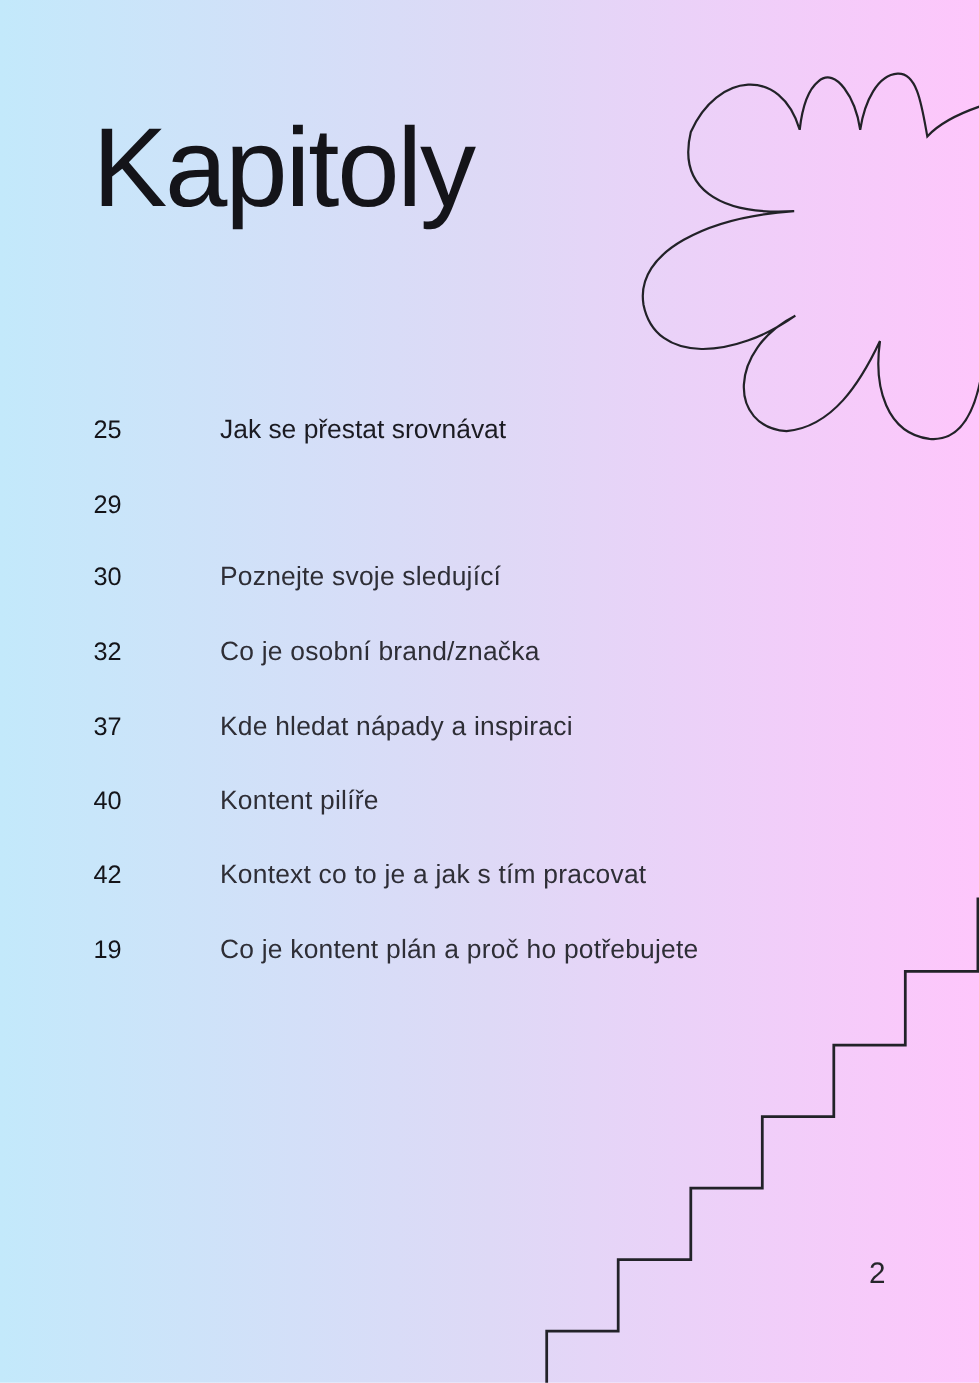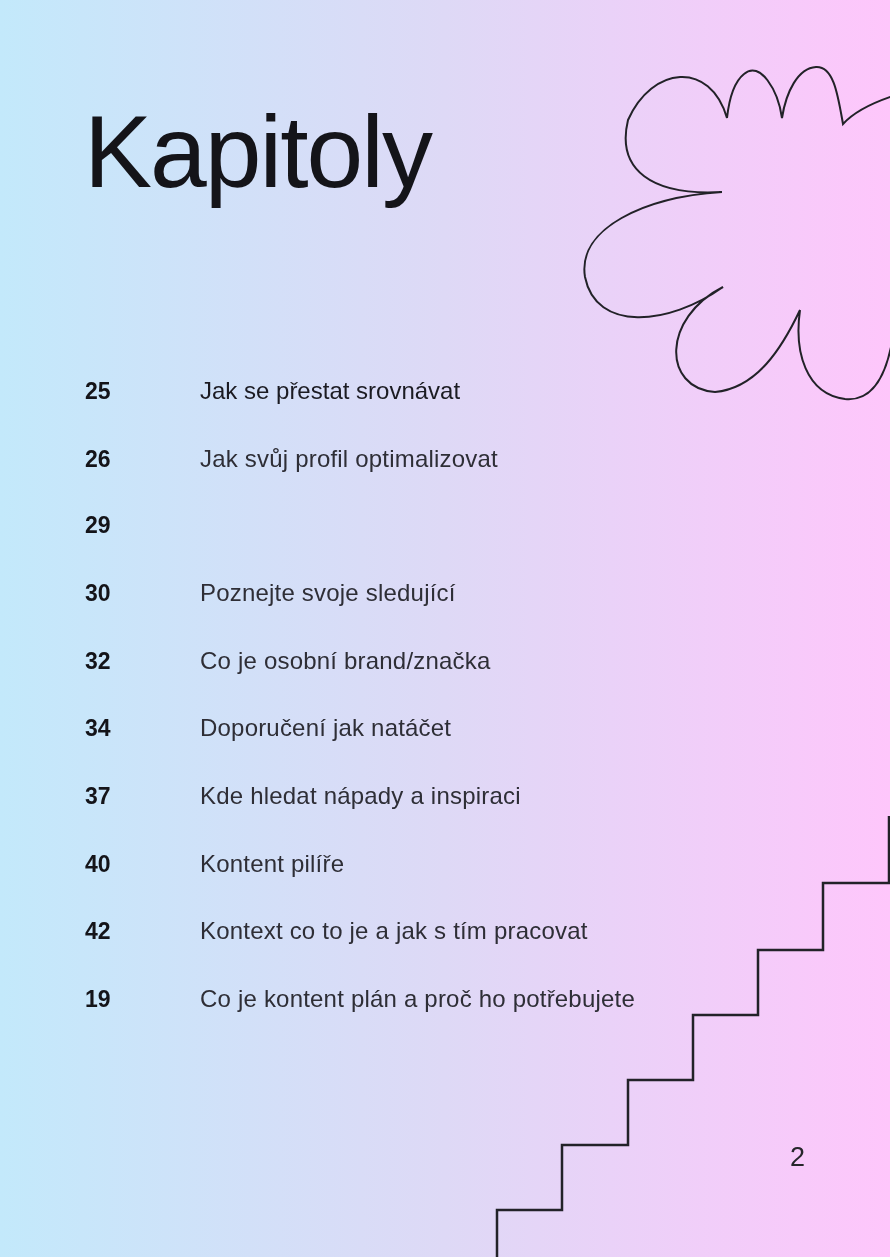--- a/index.html
+++ b/index.html
@@ -29,21 +29,21 @@
   .toc{
     position:absolute;left:85px;top:378px;width:640px;
   }
   .toc-row{
     display:flex;align-items:baseline;
     margin-bottom:42.5px;
     font-size:24px;line-height:1.05;
   }
   .toc-num{
     width:115px;flex:0 0 115px;
-    font-weight:700;font-size:23px;color:var(--ink);
+    font-weight:400;font-size:23px;color:var(--ink);
   }
   .toc-title{
     font-weight:400;color:var(--ink-soft);letter-spacing:0.2px;
   }
   .toc-row.emphasis .toc-title{
     font-weight:400;color:#1b1b22;letter-spacing:0;
   }
   .page-number{
     position:absolute;left:770px;top:1142px;width:55px;
     text-align:center;
@@ -75,37 +75,29 @@
 
 <h1 class="page-title">Kapitoly</h1>
 
 <div class="toc">
 
 <div class="toc-row emphasis">
       <span class="toc-num">25</span>
       <span class="toc-title">Jak se přestat srovnávat</span>
     </div>
     <div class="toc-row">
-      <span class="toc-num">26</span>
-      <span class="toc-title">Jak svůj profil optimalizovat</span>
-    </div>
-    <div class="toc-row">
       <span class="toc-num">29</span>
     </div>
     <div class="toc-row">
       <span class="toc-num">30</span>
       <span class="toc-title">Poznejte svoje sledující</span>
     </div>
     <div class="toc-row">
       <span class="toc-num">32</span>
       <span class="toc-title">Co je osobní brand/značka</span>
-    </div>
-    <div class="toc-row">
-      <span class="toc-num">34</span>
-      <span class="toc-title">Doporučení jak natáčet</span>
     </div>
     <div class="toc-row">
       <span class="toc-num">37</span>
       <span class="toc-title">Kde hledat nápady a inspiraci</span>
     </div>
     <div class="toc-row">
       <span class="toc-num">40</span>
       <span class="toc-title">Kontent pilíře</span>
     </div>
     <div class="toc-row">

